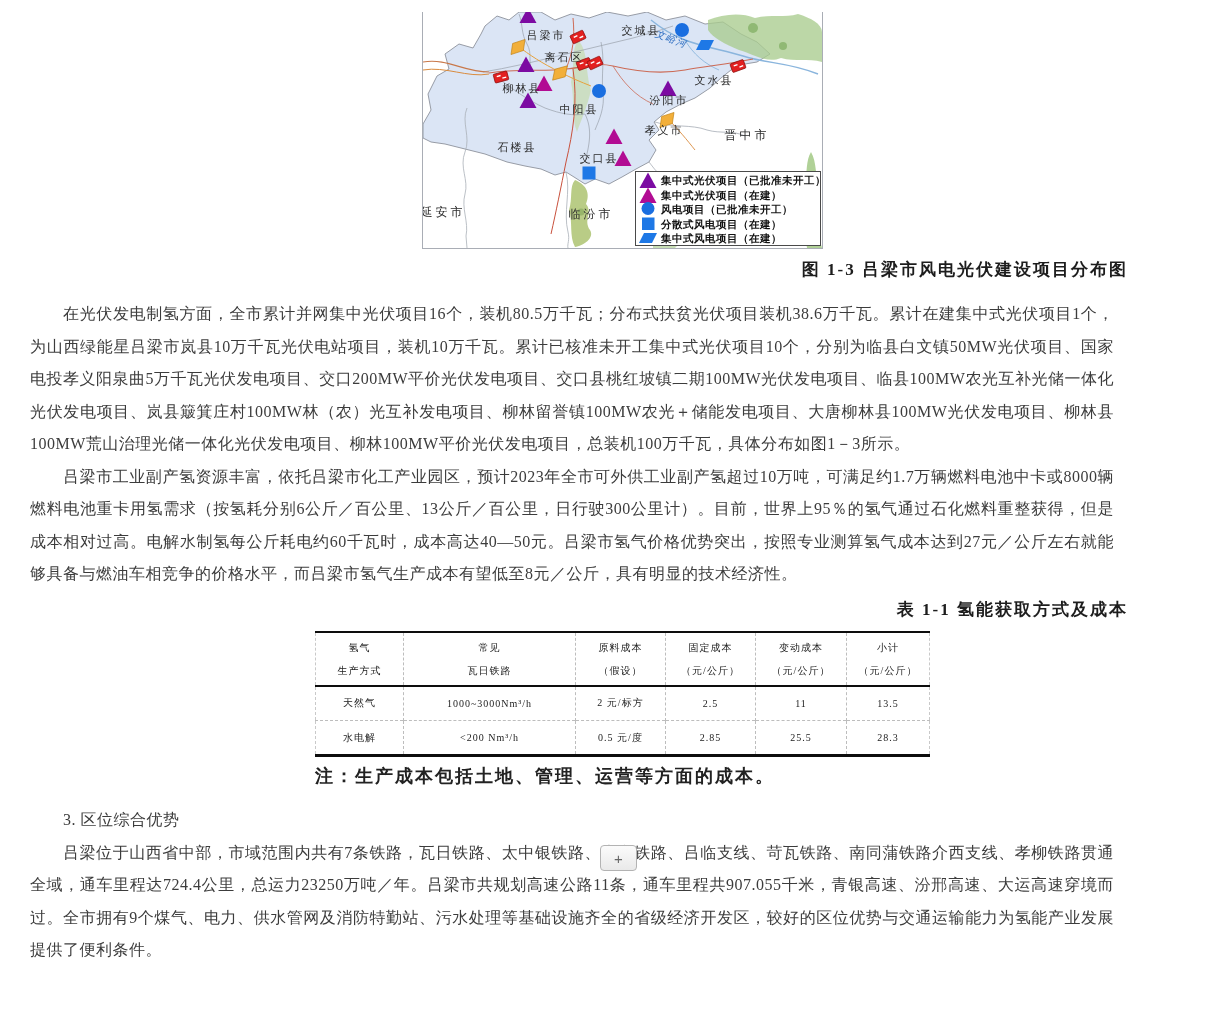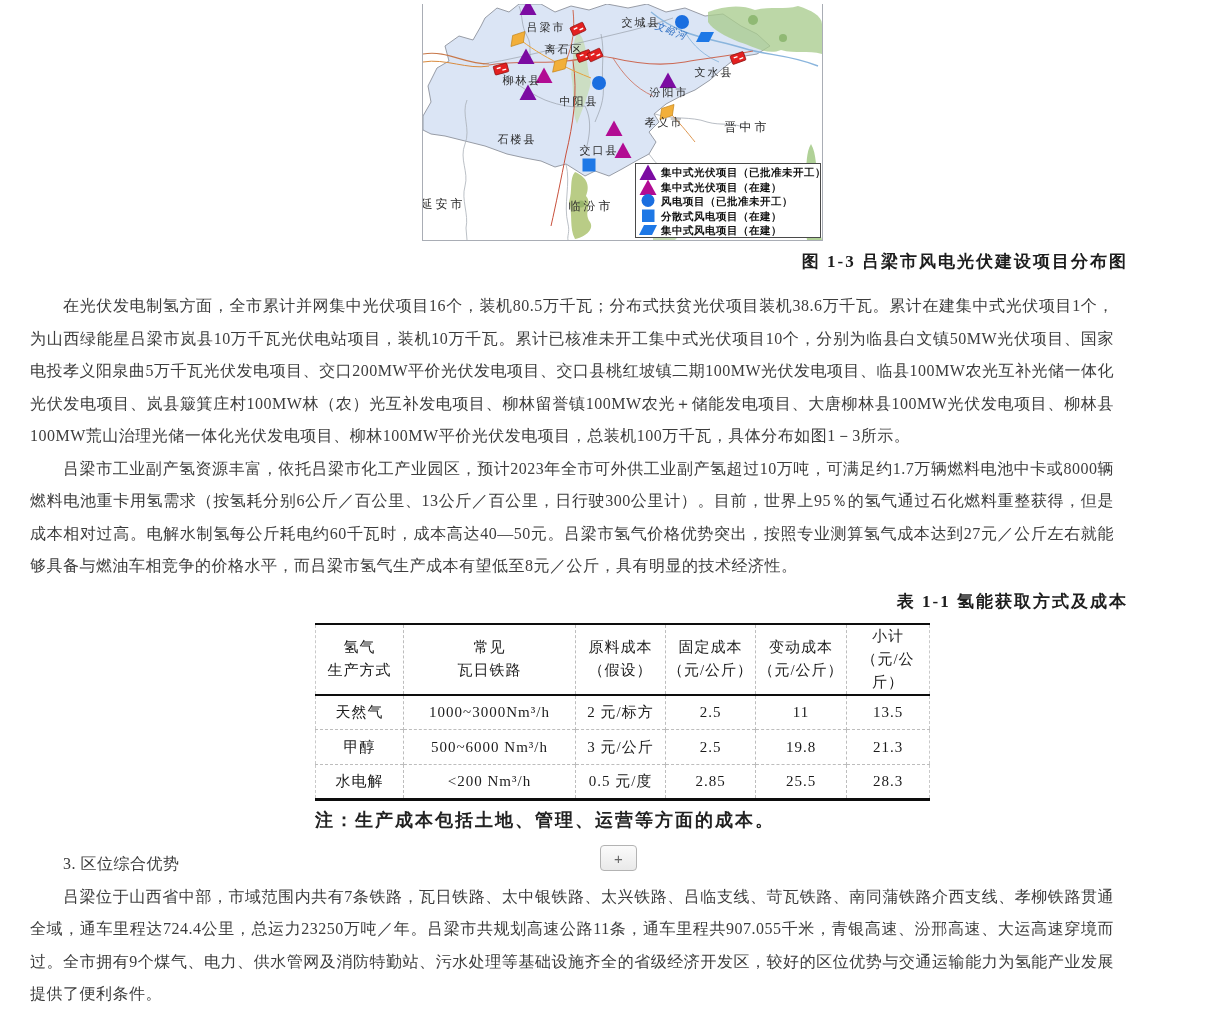--- a/index.html
+++ b/index.html
@@ -1,19 +1,19 @@
 <!DOCTYPE html>
 <html><head>
 <meta charset="utf-8">
 <style>
   * { margin:0; padding:0; box-sizing:border-box; }
   html,body { background:#fff; }
   body { width:1211px; height:1017px; position:relative; overflow:hidden;
          font-family:"Liberation Serif","DejaVu Serif",serif; color:#3c3c3c; }
-  .page { width:1144px; height:1017px; padding:4px 30px; position:relative; overflow:hidden; }
+  .page { width:1144px; height:1017px; padding:12px 30px; position:relative; overflow:hidden; }
 
   
   .map-spacer { height:237px; position:relative; }
   .map-frame { position:absolute; left:392px; top:0; width:401px; height:237px;
                border:1px solid #a9adb5; border-top:none; background:#fff; }
   .map-frame svg { display:block; }
   .map-label { font-family:"Liberation Serif",serif; font-size:11px; fill:#2a2a2a; letter-spacing:2px; }
   .map-label.big { font-size:12px; letter-spacing:3px; }
   .river-label { font-size:10px; fill:#2f6fc2; font-style:italic; letter-spacing:1px; }
   .legend-text { font-size:10.5px; fill:#111; letter-spacing:0.5px; font-weight:600;
@@ -26,21 +26,21 @@
   .tbl-caption { margin:6px 0 8px 0; }
   p.body { font-size:16px; line-height:32.5px; text-align:justify; text-justify:inter-ideograph; }
   p.body, p.head { text-indent:33px; letter-spacing:0.5px; }
   p.head { font-size:16px; line-height:32.5px; color:#3c3c3c; }
 
   
   .table-wrap { position:relative; width:614px; margin-left:285px; }
   table.cost { width:614px; border-collapse:collapse; table-layout:fixed;
                border-top:2px solid #0d0d0d; border-bottom:3px solid #0d0d0d;
                border-left:1px dashed #c9c9c9; border-right:1px dashed #c9c9c9;
-               font-size:15px; color:#1b1b1b; }
+               font-size:10px; color:#1b1b1b; }
   table.cost thead tr { height:54px; border-bottom:2px solid #0d0d0d; }
   table.cost tbody tr { height:35px; border-top:1px dashed #bdbdbd; }
   table.cost tbody tr:first-child { border-top:none; }
   table.cost td, table.cost th { border-left:1px dashed #bdbdbd; text-align:center;
                vertical-align:middle; font-weight:normal; letter-spacing:1px; }
   table.cost td:first-child, table.cost th:first-child { border-left:none; }
   .hdr-line { line-height:23px; }
   .note { margin-top:7px; font-size:18px; font-weight:600; color:#222; 
           letter-spacing:2px; line-height:24px; }
 
@@ -241,28 +241,20 @@
       <tbody>
         <tr>
           <td>天然气</td>
           <td>1000~3000Nm³/h</td>
           <td>2 元/标方</td>
           <td>2.5</td>
           <td>11</td>
           <td>13.5</td>
         </tr>
         <tr>
-          <td>甲醇</td>
-          <td>500~6000 Nm³/h</td>
-          <td>3 元/公斤</td>
-          <td>2.5</td>
-          <td>19.8</td>
-          <td>21.3</td>
-        </tr>
-        <tr>
           <td>水电解</td>
           <td>&lt;200 Nm³/h</td>
           <td>0.5 元/度</td>
           <td>2.85</td>
           <td>25.5</td>
           <td>28.3</td>
         </tr>
       </tbody>
     </table>
     <div class="note">注：生产成本包括土地、管理、运营等方面的成本。</div>

